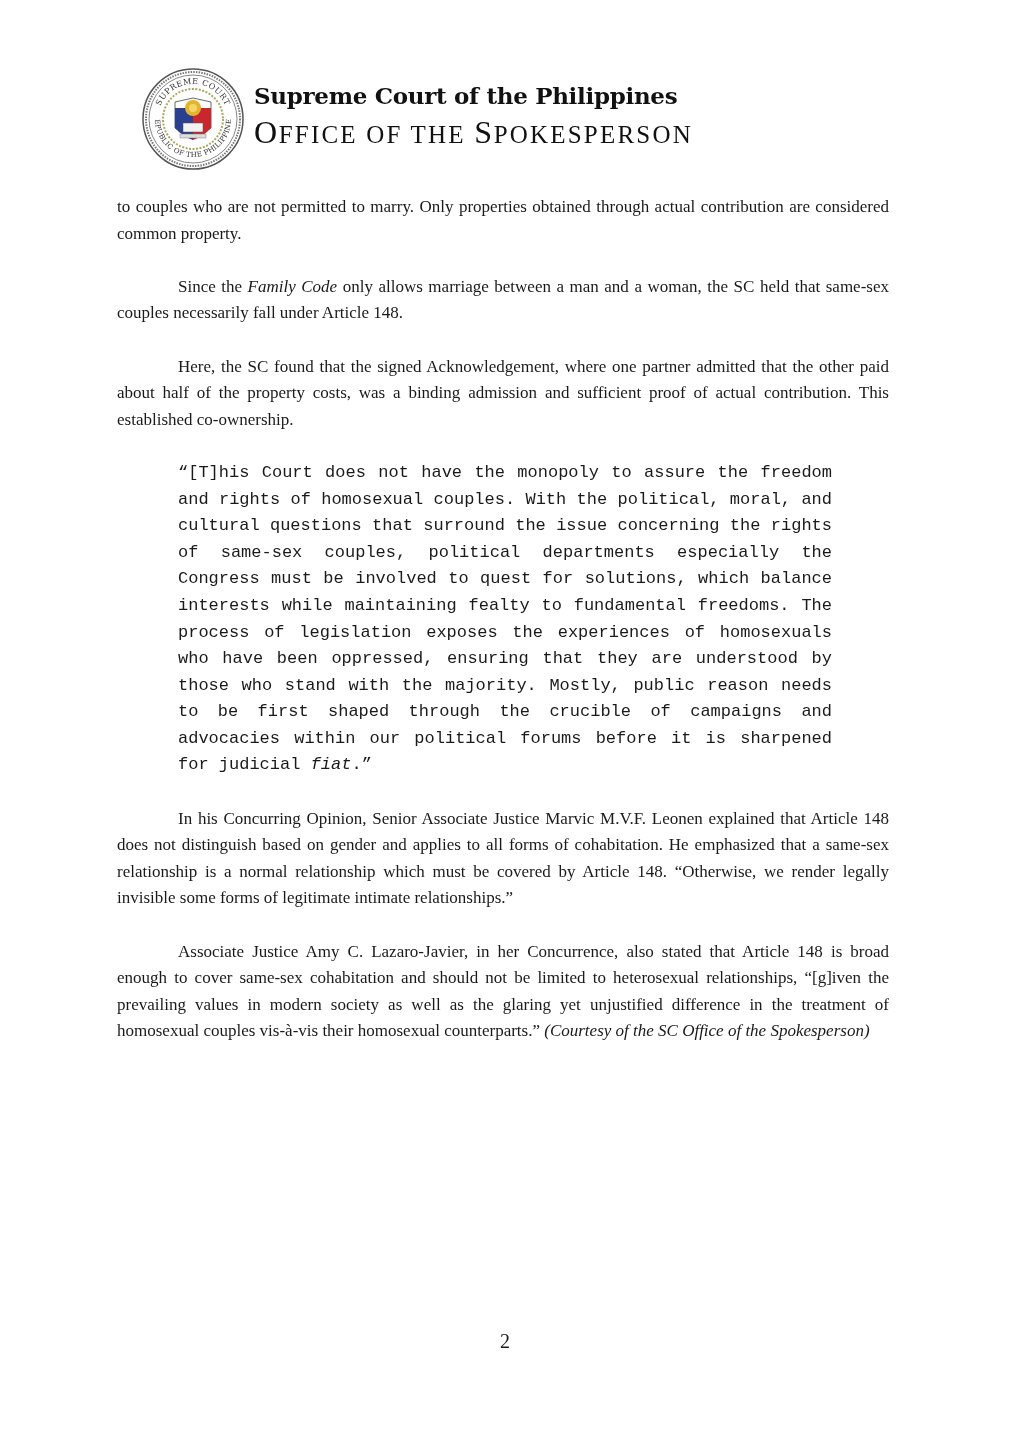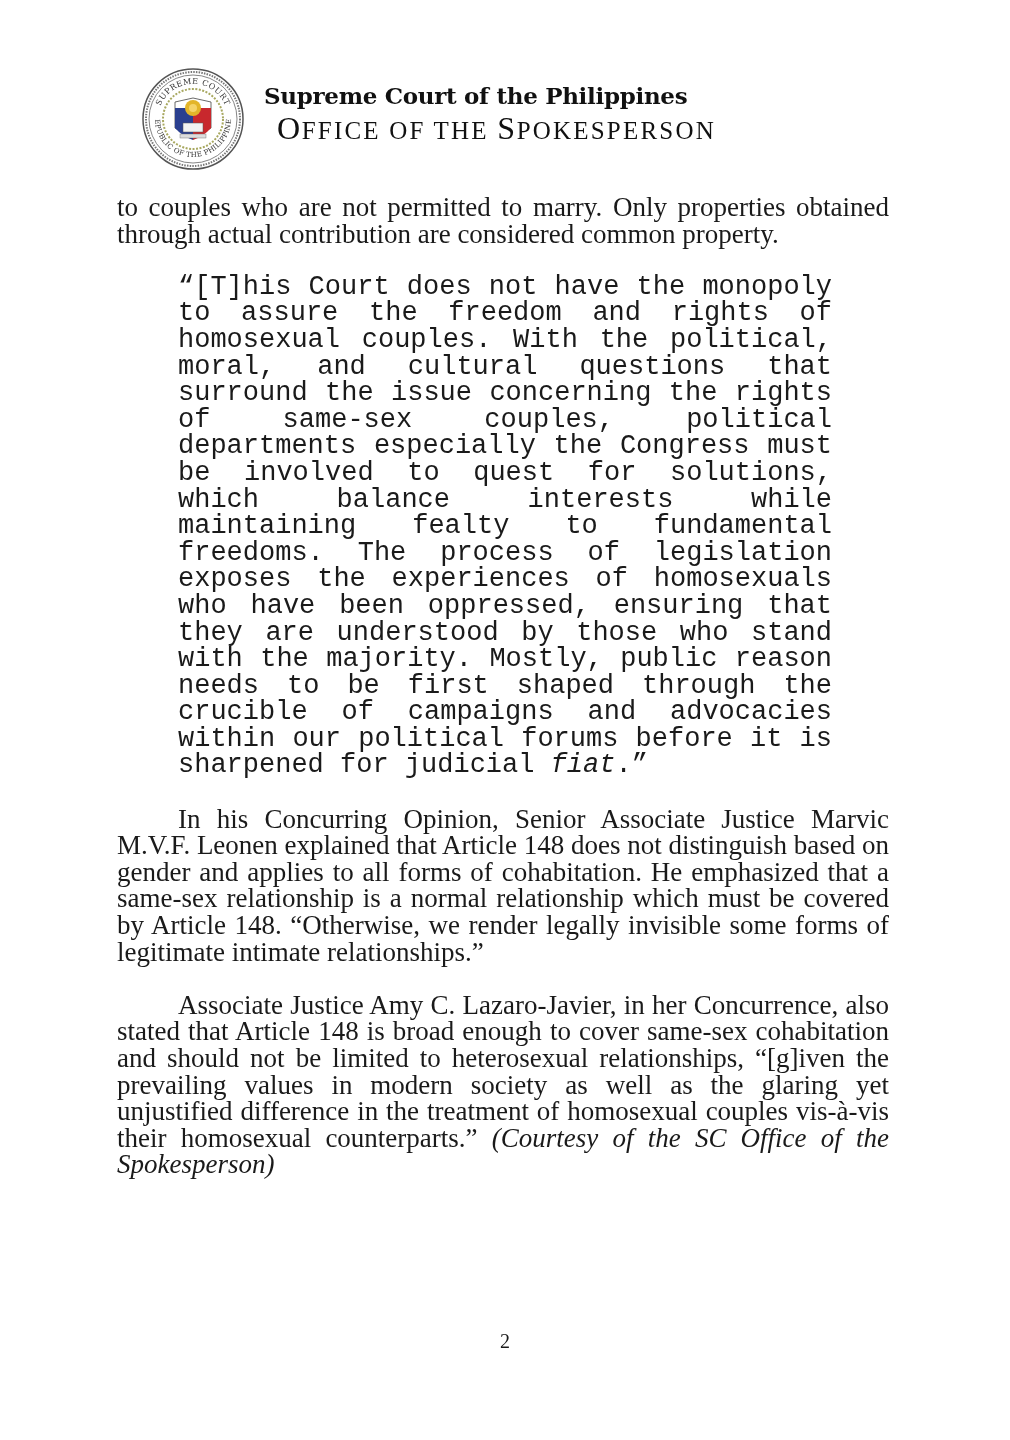--- a/index.html
+++ b/index.html
@@ -3,35 +3,35 @@
 <meta charset="utf-8">
 <style>
   html, body { margin: 0; padding: 0; background: #ffffff; }
   body {
     width: 1010px; height: 1440px; position: relative; overflow: hidden;
     font-family: "Liberation Serif", "DejaVu Serif", serif;
     color: #1a1a1a;
   }
   .letterhead { position: absolute; left: 142px; top: 68px; width: 680px; height: 102px; }
   .seal { position: absolute; left: 0; top: 0; width: 102px; height: 102px; }
-  .lh-text { position: absolute; left: 122px; top: 14px; }
+  .lh-text { position: absolute; left: 112px; top: 14px; }
   .lh-line1 {
     font-family: "DejaVu Serif", "Liberation Serif", serif;
     font-weight: bold; font-size: 23px; letter-spacing: -0.3px; color: #111;
     line-height: 28px; white-space: nowrap;
   }
   .lh-line2 {
     font-family: "Liberation Serif", serif; font-size: 32px; color: #111;
-    line-height: 36px; letter-spacing: 1.6px; white-space: nowrap; margin-left: 13px;
+    line-height: 44px; letter-spacing: 1.6px; white-space: nowrap;
   }
   .lh-line2 .sc { font-size: 25px; letter-spacing: 2.2px; }
 
   .body-text {
     position: absolute; left: 117px; top: 194px; width: 772px;
-    font-size: 27px; line-height: 26.6px; text-align: justify;
+    font-size: 17px; line-height: 26.6px; text-align: justify;
   }
   .para { margin: 0 0 26.6px 0; text-indent: 61px; }
   .para.noindent { text-indent: 0; }
   .quote {
     margin: 0 0 26.6px 0; padding-left: 61px; padding-right: 57px;
     text-indent: 0; text-align: justify; font-family: Liberation Mono, monospace;
   }
   .ital { font-style: italic; }
   .page-num {
     position: absolute; left: 0; width: 1010px; top: 1330px;
@@ -66,18 +66,20 @@
     <rect x="38" y="66" width="26" height="4" fill="#ddd" stroke="#666" stroke-width="0.4"></rect>
   </svg>
   <div class="lh-text">
     <div class="lh-line1">Supreme Court of the Philippines</div>
     <div class="lh-line2"><span>O</span><span class="sc">FFICE OF THE </span><span>S</span><span class="sc">POKESPERSON</span></div>
   </div>
 </div>
 
 <div class="body-text">
   <p class="para noindent">to couples who are not permitted to marry. Only properties obtained through actual contribution are considered common property.</p>
+  <p class="para"><span>Since the </span><span class="ital">Family Code</span><span> only allows marriage between a man and a woman, the SC held that same-sex couples necessarily fall under Article 148.</span></p>
+  <p class="para">Here, the SC found that the signed Acknowledgement, where one partner admitted that the other paid about half of the property costs, was a binding admission and sufficient proof of actual contribution. This established co-ownership.</p>
   <p class="quote"><span>“[T]his Court does not have the monopoly to assure the freedom and rights of homosexual couples. With the political, moral, and cultural questions that surround the issue concerning the rights of same-sex couples, political departments especially the Congress must be involved to quest for solutions, which balance interests while maintaining fealty to fundamental freedoms. The process of legislation exposes the experiences of homosexuals who have been oppressed, ensuring that they are understood by those who stand with the majority. Mostly, public reason needs to be first shaped through the crucible of campaigns and advocacies within our political forums before it is sharpened for judicial </span><span class="ital">fiat</span><span>.”</span></p>
   <p class="para">In his Concurring Opinion, Senior Associate Justice Marvic M.V.F. Leonen explained that Article 148 does not distinguish based on gender and applies to all forms of cohabitation. He emphasized that a same-sex relationship is a normal relationship which must be covered by Article 148. “Otherwise, we render legally invisible some forms of legitimate intimate relationships.”</p>
   <p class="para"><span>Associate Justice Amy C. Lazaro-Javier, in her Concurrence, also stated that Article 148 is broad enough to cover same-sex cohabitation and should not be limited to heterosexual relationships, “[g]iven the prevailing values in modern society as well as the glaring yet unjustified difference in the treatment of homosexual couples vis-à-vis their homosexual counterparts.” </span><span class="ital">(Courtesy of the SC Office of the Spokesperson)</span></p>
 </div>
 
 <div class="page-num">2</div>
 
 </body></html>

